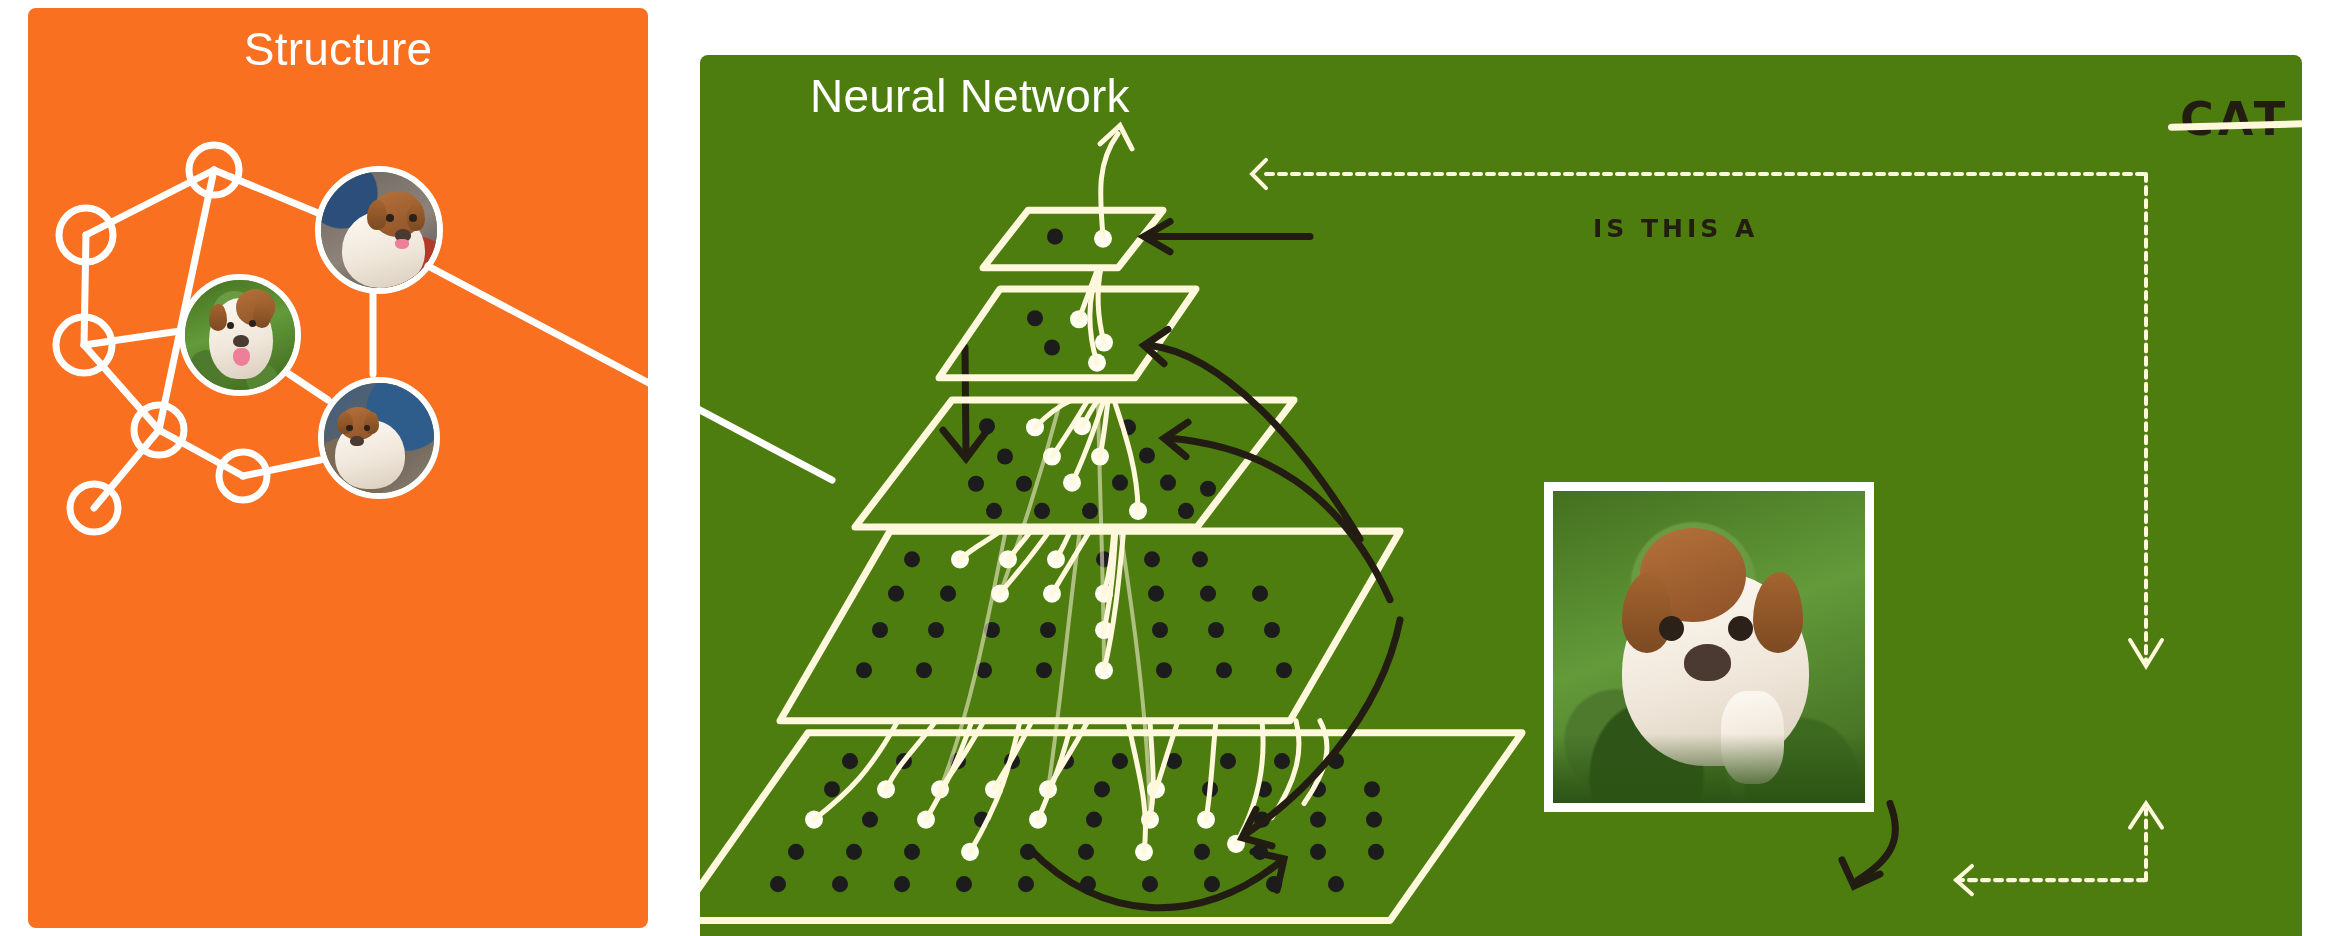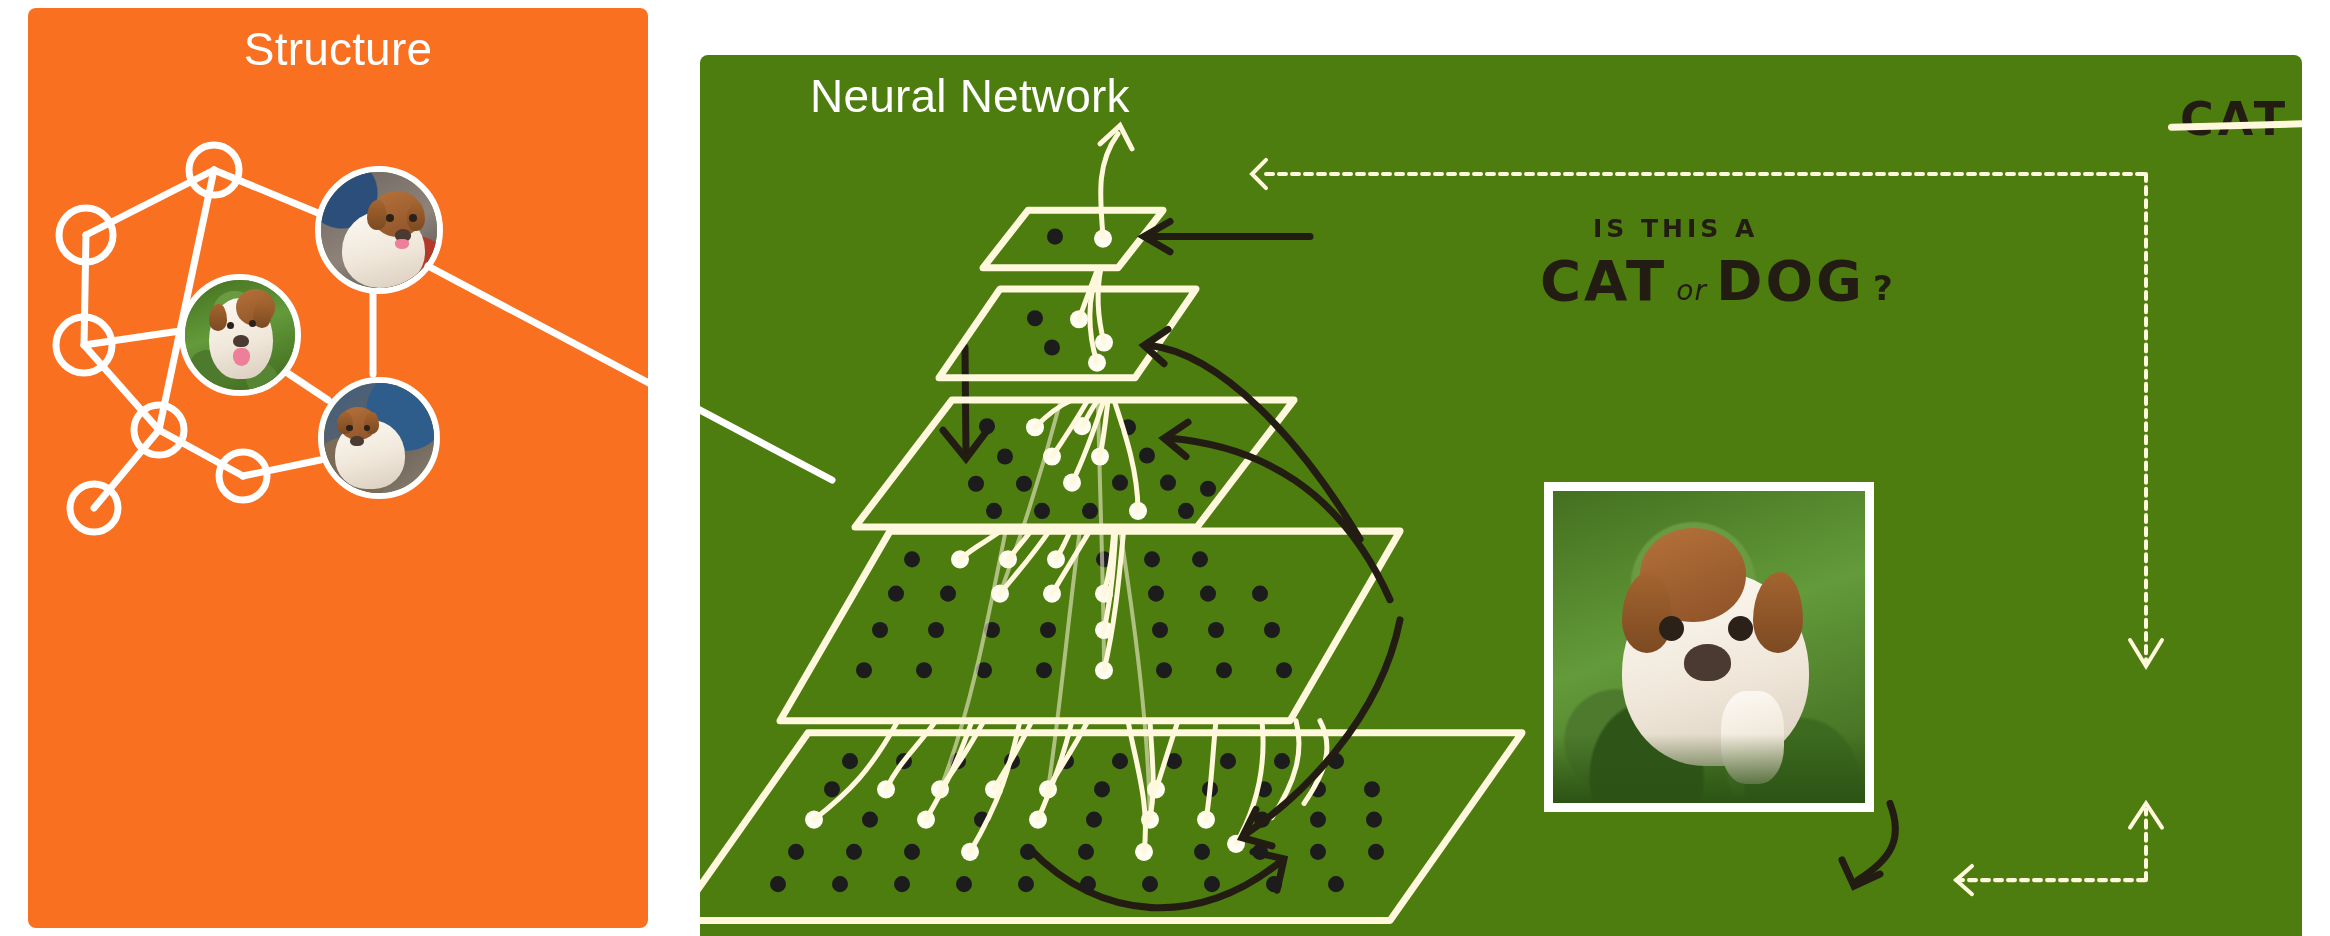--- a/index.html
+++ b/index.html
@@ -150,23 +150,20 @@
   </div>
 
   <svg class="svgfull" style="z-index:5;" viewBox="0 0 2330 936" preserveAspectRatio="none">
     <line x1="428" y1="266" x2="832" y2="480" stroke="#ffffff" stroke-width="7" stroke-linecap="round"></line>
   </svg>
 
   <div class="panel" id="nn-panel">
     <div class="panel-title" id="nn-title">Neural Network</div>
 
     <div class="hand" id="is-this-a">IS THIS A</div>
-    <div class="hand" id="cat-or-dog">
-      <span class="big">CAT</span><span class="small">or</span><span class="big">DOG</span><span class="q">?</span>
-    </div>
 
     <div id="cat-top">CAT</div>
     <div id="cat-strike"></div>
 
     <div id="puppy-photo">
       <div id="puppy-inner">
         <div class="grassbg" style="position:absolute;inset:0;"></div>
         <div style="position:absolute;inset:0;background:
              radial-gradient(ellipse at 30% 92%, #2f5418 0 18%, transparent 19%),
              radial-gradient(ellipse at 80% 95%, #3c6a1f 0 16%, transparent 17%);"></div>

